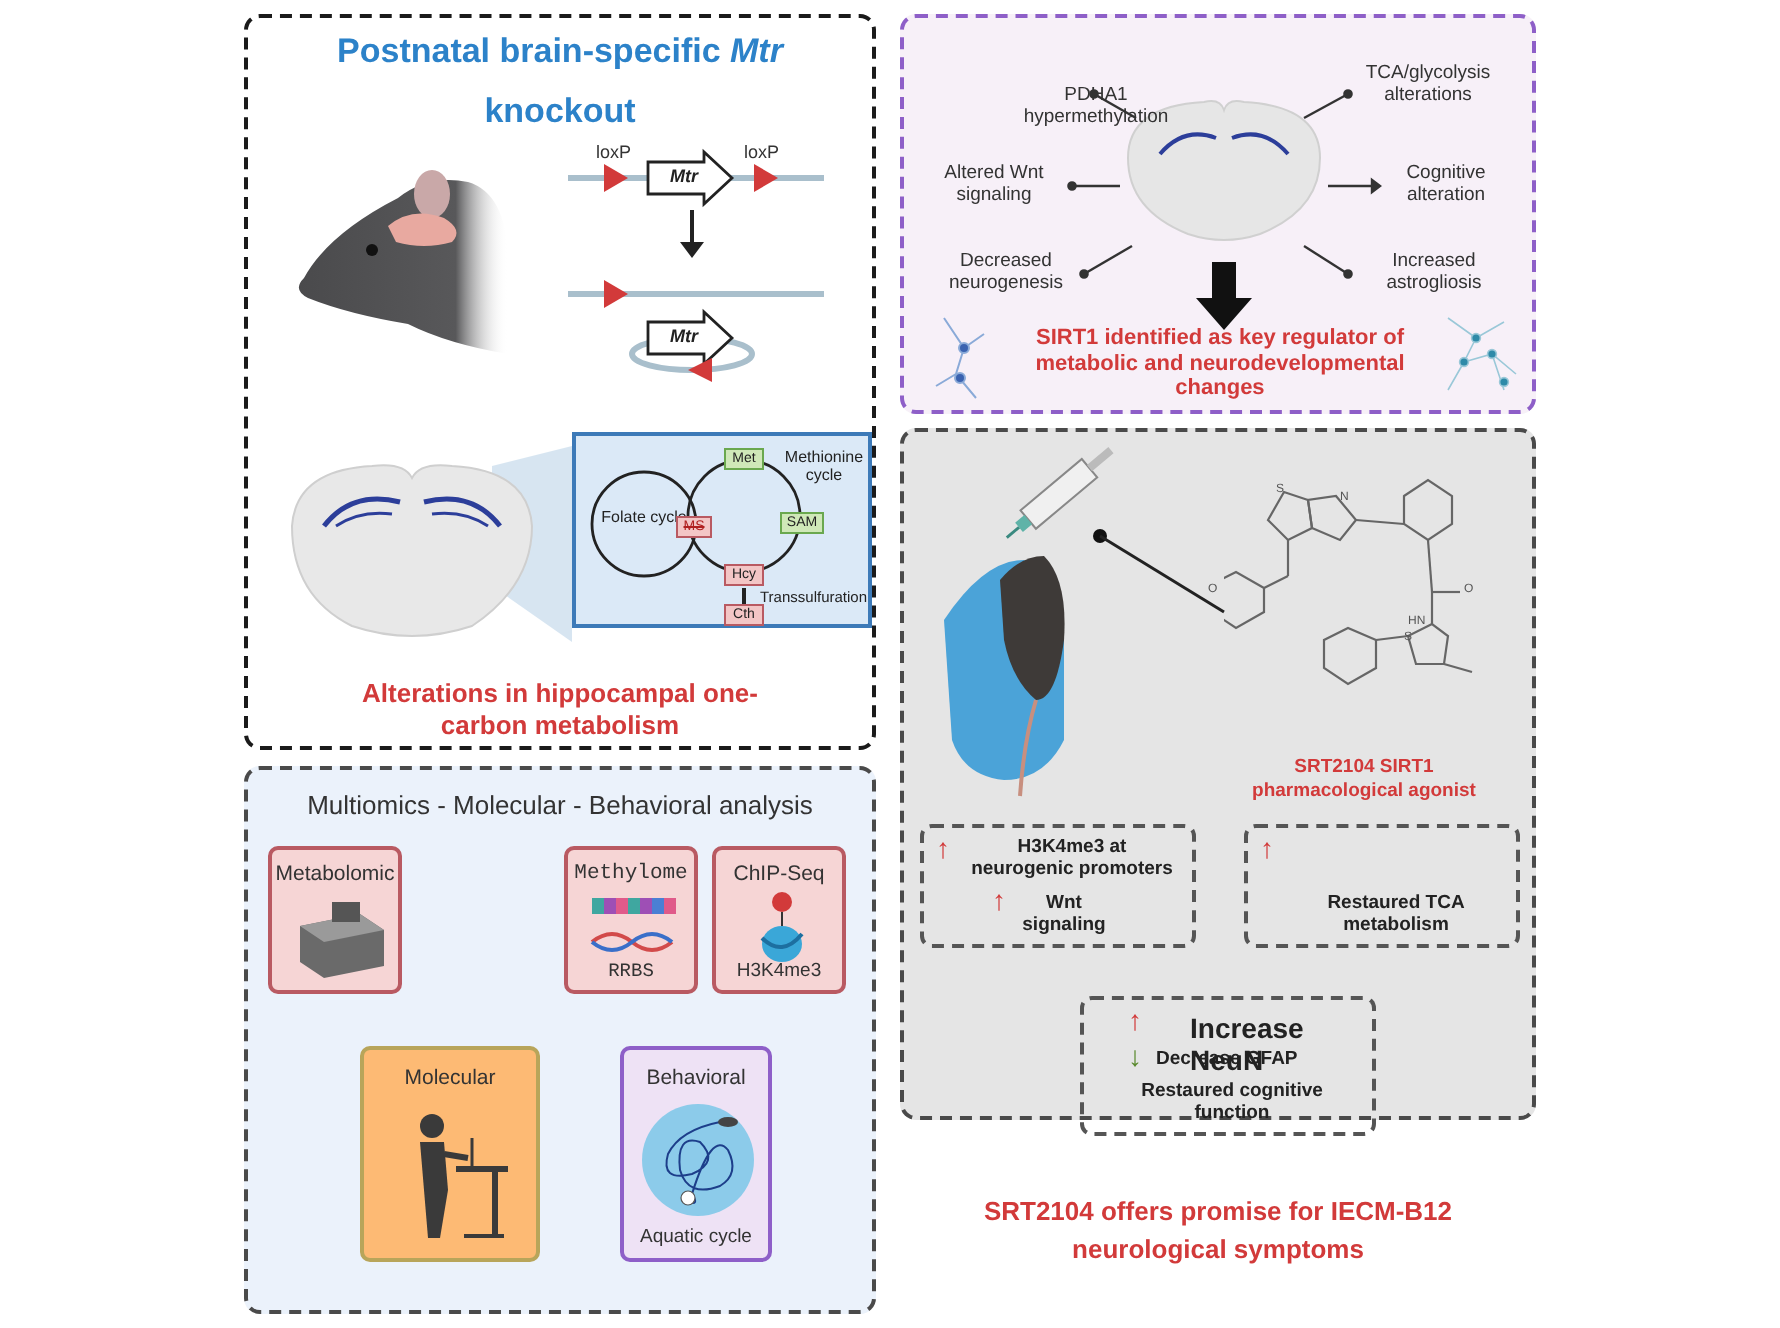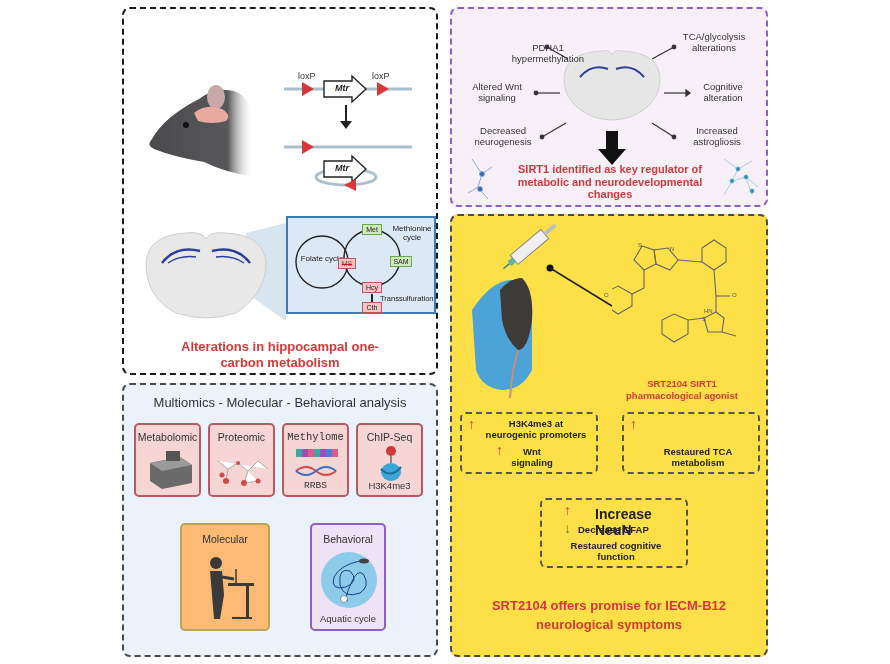--- a/index.html
+++ b/index.html
@@ -2,39 +2,43 @@
 <html><head>
 <meta charset="utf-8">
 <style>
   * { box-sizing: border-box; margin: 0; padding: 0; }
   html, body { width: 890px; height: 664px; background: #ffffff; overflow: hidden; }
   body { position: relative; font-family: "Liberation Sans", sans-serif; color: #222; }
 
   .panel { position: absolute; border-radius: 8px; }
   #p-knockout { left: 122px; top: 7px; width: 316px; height: 368px; border: 2.5px dashed #1a1a1a; background: #fff; }
   #p-sirt { left: 450px; top: 7px; width: 318px; height: 200px; border: 2.5px dashed #8e5fc8; background: #f7f0f8; }
-  #p-drug { left: 450px; top: 214px; width: 318px; height: 443px; border: 2.5px dashed #4a4a4a; background: #fde047; }
+  #p-drug { left: 450px; top: 214px; width: 318px; height: 346px; border: 2.5px dashed #4a4a4a; background: #e5e5e5; }
   #p-omics { left: 122px; top: 383px; width: 316px; height: 274px; border: 2.5px dashed #4a4a4a; background: #ebf2fb; }
 
   .abs { position: absolute; }
   .blue-title { color: #2c82c9; font-weight: bold; font-size: 17px; text-align: center; line-height: 30px; }
   .red-title { color: #d23a3a; font-weight: bold; text-align: center; }
   .dark { color: #333; }
   .small { font-size: 10px; }
   .center { text-align: center; }
 
   .box-dash { position: absolute; border: 2px dashed #555; border-radius: 6px; }
   .omics-card { position: absolute; top: 38px; width: 67px; height: 74px; background: #f6d5d5; border: 2px solid #b95a62; border-radius: 5px; }
   .omics-card .lbl { position: absolute; top: 6px; width: 100%; text-align: center; font-size: 10.5px; color: #333; }
   .omics-card .sub { position: absolute; bottom: 4px; width: 100%; text-align: center; font-size: 9.5px; color: #333; }
 </style>
 </head>
 <body>
 
 <div class="panel" id="p-knockout">
+  <div class="abs blue-title" style="left:0;top:2px;width:100%;">
+    <span>Postnatal brain-specific </span><i>Mtr</i><br>
+    <span>knockout</span>
+  </div>
 
   <svg class="abs" style="left:20px;top:68px;" width="110" height="100">
     <defs>
         <linearGradient id="mg" x1="0" x2="1">
           <stop offset="0" stop-color="#4a4a4c"></stop>
           <stop offset="0.75" stop-color="#58585a"></stop>
           <stop offset="1" stop-color="#fff" stop-opacity="0"></stop>
         </linearGradient>
       </defs>
     <path d="M8,62 Q20,40 55,22 Q70,10 90,14 Q110,20 110,55 L110,100 Q80,95 60,85 Q30,80 10,72 Q2,68 8,62 Z" fill="url(#mg)"></path>
@@ -211,35 +215,20 @@
   <div class="abs center dark" style="left:0;top:10px;width:100%;font-size:13px;">Multiomics - Molecular - Behavioral analysis</div>
 
   <div class="omics-card" style="left:10px;">
     <span class="lbl">Metabolomic</span>
     <svg class="abs" style="left:8px;top:24px;" width="52" height="44">
       <path d="M6,14 L36,8 L48,16 L48,34 L18,40 L6,32 Z" fill="#6a6a6a"></path>
       <path d="M6,14 L36,8 L48,16 L18,22 Z" fill="#9a9a9a"></path>
       <rect x="22" y="2" width="14" height="10" fill="#555"></rect>
     </svg>
   </div>
-  <div class="omics-card" style="left:84px;">
-    <span class="lbl">Proteomic</span>
-    <svg class="abs" style="left:4px;top:26px;" width="58" height="40">
-      <g stroke="#999" stroke-width="0.8" fill="#fff">
-        <path d="M4,10 L14,18 L24,12 L34,20 L44,10 L54,18 M14,18 L12,30 M34,20 L30,32 L44,30"></path>
-      </g>
-      <g fill="#d24a4a">
-          <circle cx="12" cy="30" r="3"></circle>
-          <circle cx="8" cy="24" r="2.5"></circle>
-          <circle cx="30" cy="32" r="3"></circle>
-          <circle cx="44" cy="30" r="2.5"></circle>
-          <circle cx="24" cy="12" r="2"></circle>
-        </g>
-    </svg>
-  </div>
   <div class="omics-card" style="left:158px;font-family:Liberation Mono, monospace;">
     <span class="lbl">Methylome</span>
     <svg class="abs" style="left:10px;top:22px;" width="46" height="34">
       <rect x="2" y="2" width="6" height="8" fill="#3fa7a0"></rect>
         <rect x="8" y="2" width="6" height="8" fill="#9e4fb5"></rect>
         <rect x="14" y="2" width="6" height="8" fill="#e05a8a"></rect>
         <rect x="20" y="2" width="6" height="8" fill="#3fa7a0"></rect>
         <rect x="26" y="2" width="6" height="8" fill="#9e4fb5"></rect>
         <rect x="32" y="2" width="6" height="8" fill="#4a7fd4"></rect>
         <rect x="38" y="2" width="6" height="8" fill="#e05a8a"></rect>

